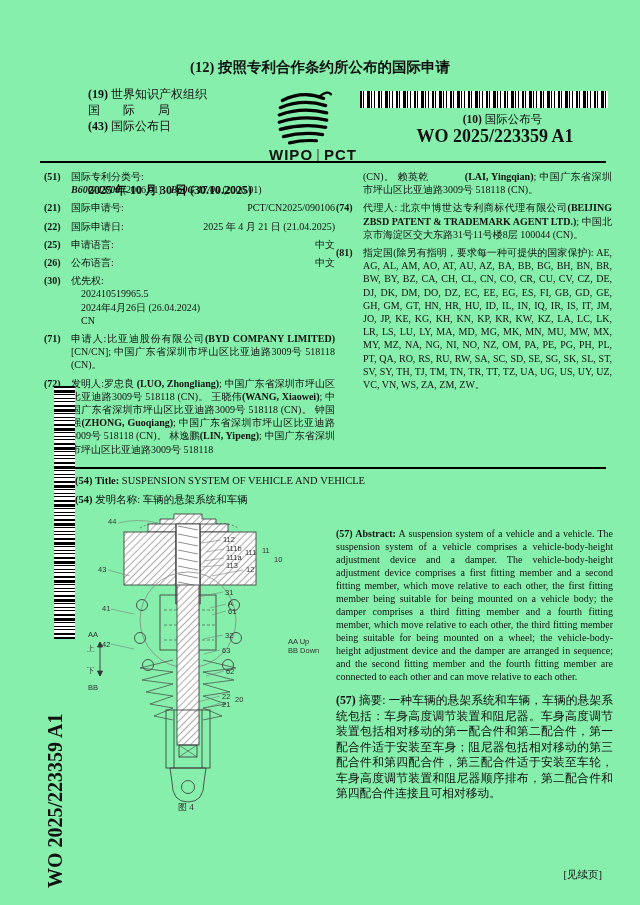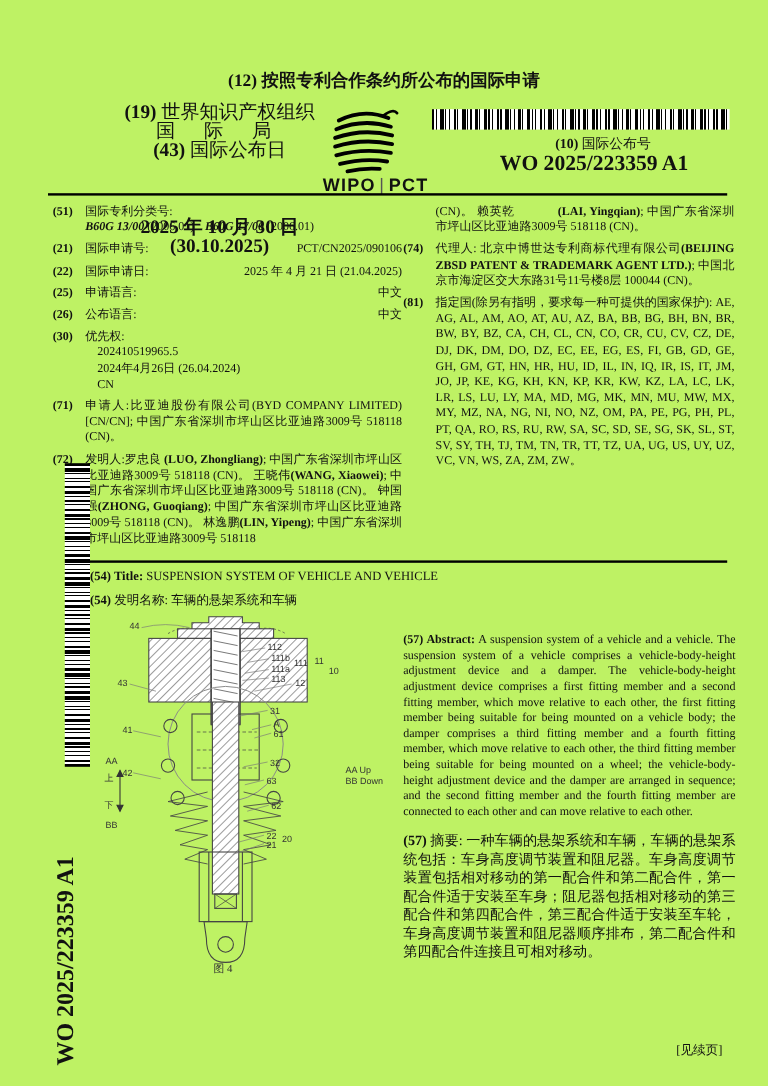--- a/index.html
+++ b/index.html
@@ -1,21 +1,21 @@
 <!DOCTYPE html>
 <html><head>
 <meta charset="utf-8">
 <style>
   html,body{margin:0;padding:0;background:#e8e8e8;}
-  .page{position:relative;width:640px;height:905px;background:#bef264;margin:0 auto;
+  .page{position:relative;width:640px;height:905px;background:#86efac;margin:0 auto;
         font-family:"Liberation Serif","DejaVu Serif",serif;color:#111;overflow:hidden;}
   .abs{position:absolute;}
   
   .pubtype{top:58px;left:0;width:100%;text-align:center;font-weight:bold;font-size:14.5px;}
-  .hdr-left{top:86px;left:88px;width:190px;text-align:center;font-size:16px;line-height:16px;}
+  .hdr-left{top:86px;left:88px;width:190px;font-size:12px;line-height:16px;}
   .hdr-left .bureau{letter-spacing:10px;}
   .hdr-left .date{font-weight:bold;margin-top:48px;}
   .fnum{font-weight:bold;}
   .logo{top:86px;left:268px;width:70px;height:62px;}
   .logo-text{top:146px;left:258px;width:110px;text-align:center;font-family:"Liberation Sans","DejaVu Sans",sans-serif;
              font-weight:bold;font-size:15px;letter-spacing:1px;}
   .logo-text .sep{font-weight:normal;color:#555;padding:0 3px;}
   .barcode-top{top:91px;left:360px;width:248px;height:17px;
     background:repeating-linear-gradient(90deg,#000 0 2px,#fff 2px 3px,#000 3px 4px,#fff 4px 7px,#000 7px 10px,#fff 10px 11px,#000 11px 12px,#fff 12px 14px,#000 14px 15px,#fff 15px 18px);}
   .pubno-label{top:112px;left:395px;width:215px;text-align:center;font-size:11.5px;}
@@ -142,21 +142,21 @@
         <span>优先权:</span>
         <span class="prio">
           <span>202410519965.5</span>
           <span>2024年4月26日 (26.04.2024)</span>
           <span>CN</span>
         </span>
       </span>
     </div>
     <div class="f">
       <span class="fn">(71)</span>
-      <span class="fc just"><span>申请人:比亚迪股份有限公司</span><span style="font-weight: normal;">(BYD COMPANY LIMITED)</span><span> [CN/CN]; 中国广东省深圳市坪山区比亚迪路3009号 518118 (CN)。</span></span>
+      <span class="fc just"><span>申请人:比亚迪股份有限公司</span><span style="font-weight: bold;">(BYD COMPANY LIMITED)</span><span> [CN/CN]; 中国广东省深圳市坪山区比亚迪路3009号 518118 (CN)。</span></span>
     </div>
     <div class="f">
       <span class="fn">(72)</span>
       <span class="fc just"><span>发明人:罗忠良 </span><span style="font-weight: bold;">(LUO, Zhongliang)</span><span>; 中国广东省深圳市坪山区比亚迪路3009号 518118 (CN)。 王晓伟</span><span style="font-weight: bold;">(WANG, Xiaowei)</span><span>; 中国广东省深圳市坪山区比亚迪路3009号 518118 (CN)。 钟国强</span><span style="font-weight: bold;">(ZHONG, Guoqiang)</span><span>; 中国广东省深圳市坪山区比亚迪路3009号 518118 (CN)。 林逸鹏</span><span style="font-weight: bold;">(LIN, Yipeng)</span><span>; 中国广东省深圳市坪山区比亚迪路3009号 518118</span></span>
     </div>
   </div>
 
   <div class="abs colR">
     <div class="f">
       <span class="fn"></span>

